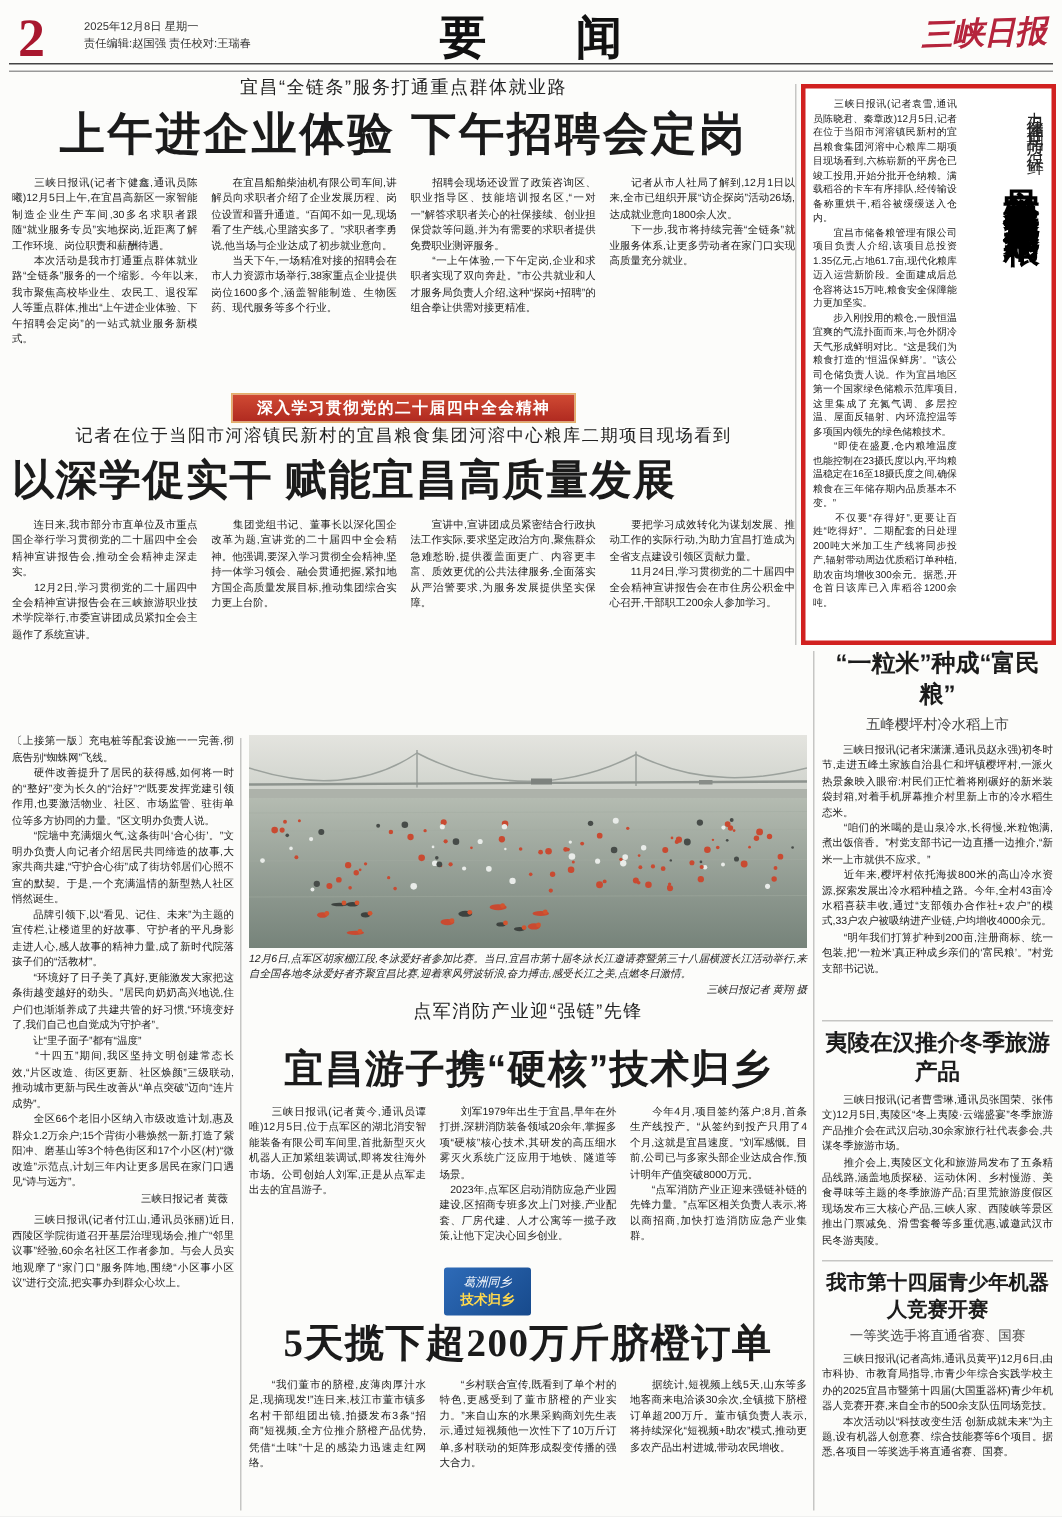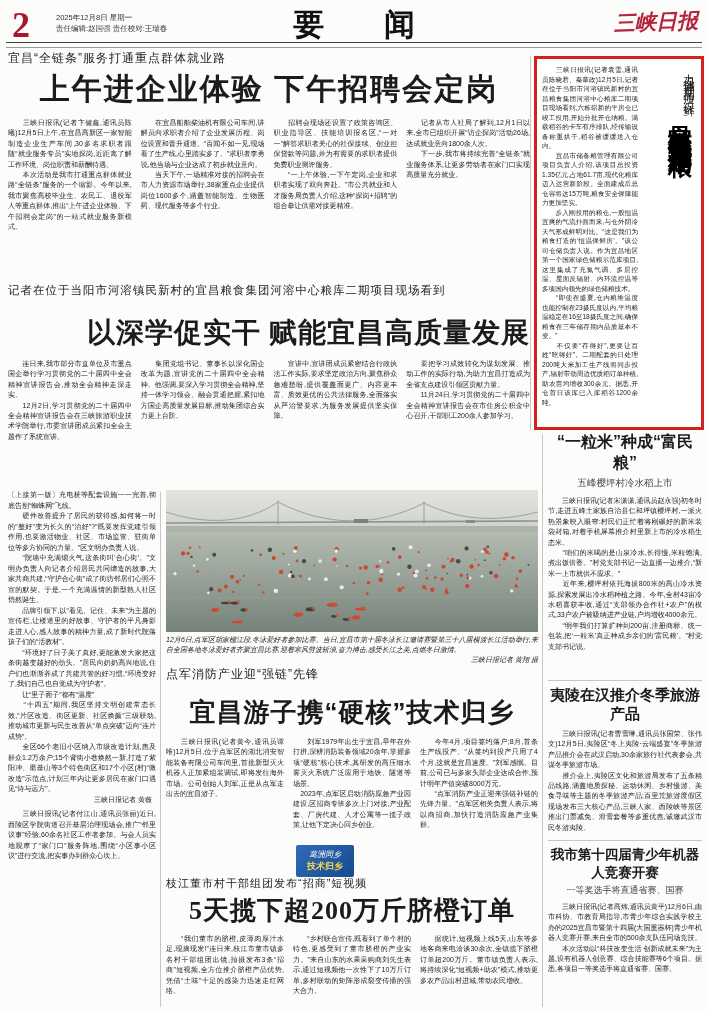--- a/index.html
+++ b/index.html
@@ -9,21 +9,21 @@
   
   .pageno{left:12px;top:4px;font-size:36px;font-weight:900;color:#a8172e;font-family:"Liberation Serif",serif;}
   .dateblock{left:56px;top:12px;font-size:7.5px;line-height:11px;color:#333;}
   .section-title{left:0;right:0;top:4px;text-align:center;font-family:"Liberation Serif",serif;
                  font-size:31px;font-weight:bold;letter-spacing:26px;text-indent:26px;color:#111;}
   .masthead{right:10px;top:8px;font-size:21px;font-weight:bold;color:#b5243c;
             font-family:"Liberation Serif",serif;font-style:italic;transform:rotate(-2deg);}
   .header-rule{left:6px;right:6px;top:42px;height:4px;border-top:1px solid #444;border-bottom:1px solid #999;}
   
   .bt{font-size:7px;line-height:10.4px;text-align:justify;white-space:pre-line;overflow:hidden;}
-  .kick{text-align:left;font-size:12px;letter-spacing:1px;color:#222;}
+  .kick{text-align:center;font-size:12px;letter-spacing:1px;color:#222;}
   .serif{font-family:"Liberation Serif",serif;}
   .cols{display:flex;gap:9px;}
   .col{flex:1;overflow:hidden;}
   .vrule{position:absolute;width:1px;background:#c6c6c4;}
   .hrule{position:absolute;height:1px;background:#c6c6c4;}
   
   .artA{left:8px;top:50px;width:522px;}
   .artA .title{text-align:center;font-size:30px;font-weight:900;letter-spacing:2px;margin-top:2px;}
   .artA .cols{margin-top:8px;height:150px;}
   
@@ -32,21 +32,21 @@
   .redbox .body{width:96px;font-size:6.6px;line-height:9.5px;}
   .vwrap{flex:1;writing-mode:vertical-rl;display:flex;height:100%;}
   .vkick{font-size:11.5px;letter-spacing:3px;padding-left:5px;color:#222;}
   .vtitle{font-family:"Liberation Serif",serif;font-size:24px;font-weight:900;letter-spacing:2px;color:#000;}
   
   .banner{left:8px;top:262px;width:522px;text-align:center;}
   .banner span{display:inline-block;background:linear-gradient(#d04a33,#b02a20);color:#fff;
                font-size:10.5px;font-weight:bold;padding:2px 16px;border:1px solid #e3b06a;letter-spacing:1px;}
   .artB{left:8px;top:283px;width:522px;}
   .artB .kick{font-size:11.5px;}
-  .artB .title{text-align:right;font-size:28px;font-weight:bold;letter-spacing:1px;margin-top:16px;}
+  .artB .title{text-align:left;font-size:28px;font-weight:bold;letter-spacing:1px;margin-top:3px;}
   .artB .cols{margin-top:7px;height:144px;}
   
   .leftcol{left:8px;top:490px;width:148px;height:517px;font-size:7px;line-height:10.5px;}
   .sig{text-align:right;padding-right:4px;}
   
   .photo{left:166px;top:490px;width:372px;height:142px;background:#cfd3cc;overflow:hidden;}
   .caption{left:166px;top:635px;width:372px;font-size:7px;line-height:10px;font-style:italic;text-align:justify;}
   .credit{left:166px;top:655px;width:372px;font-size:7px;text-align:right;font-style:italic;}
   
   .artC{left:166px;top:666px;width:372px;}
@@ -111,20 +111,23 @@
 　　宜昌市储备粮管理有限公司项目负责人介绍,该项目总投资1.35亿元,占地61.7亩,现代化粮库迈入运营新阶段。全面建成后总仓容将达15万吨,粮食安全保障能力更加坚实。
 　　步入刚投用的粮仓,一股恒温宜爽的气流扑面而来,与仓外阴冷天气形成鲜明对比。“这是我们为粮食打造的‘恒温保鲜房’。”该公司仓储负责人说。作为宜昌地区第一个国家绿色储粮示范库项目,这里集成了充氮气调、多层控温、屋面反辐射、内环流控温等多项国内领先的绿色储粮技术。
 　　“即使在盛夏,仓内粮堆温度也能控制在23摄氏度以内,平均粮温稳定在16至18摄氏度之间,确保粮食在三年储存期内品质基本不变。”
 　　不仅要“存得好”,更要让百姓“吃得好”。二期配套的日处理200吨大米加工生产线将同步投产,辐射带动周边优质稻订单种植,助农亩均增收300余元。据悉,开仓首日该库已入库稻谷1200余吨。</div>
     <div class="vwrap">
       <div class="vkick">力保储存期品质“保鲜”</div>
       <div class="vtitle">宜昌首个绿色储粮示范库开仓纳粮</div>
     </div>
   </div>
 
+  <div class="abs banner">
+    <span>深入学习贯彻党的二十届四中全会精神</span>
+  </div>
   <div class="abs artB">
     <div class="kick">记者在位于当阳市河溶镇民新村的宜昌粮食集团河溶中心粮库二期项目现场看到</div>
     <div class="title serif">以深学促实干 赋能宜昌高质量发展</div>
     <div class="cols">
       <div class="col bt">　　连日来,我市部分市直单位及市重点国企举行学习贯彻党的二十届四中全会精神宣讲报告会,推动全会精神走深走实。
 　　12月2日,学习贯彻党的二十届四中全会精神宣讲报告会在三峡旅游职业技术学院举行,市委宣讲团成员紧扣全会主题作了系统宣讲。</div>
       <div class="col bt">　　集团党组书记、董事长以深化国企改革为题,宣讲党的二十届四中全会精神。他强调,要深入学习贯彻全会精神,坚持一体学习领会、融会贯通把握,紧扣地方国企高质量发展目标,推动集团综合实力更上台阶。</div>
       <div class="col bt">　　宣讲中,宣讲团成员紧密结合行政执法工作实际,要求坚定政治方向,聚焦群众急难愁盼,提供覆盖面更广、内容更丰富、质效更优的公共法律服务,全面落实从严治警要求,为服务发展提供坚实保障。</div>
       <div class="col bt">　　要把学习成效转化为谋划发展、推动工作的实际行动,为助力宜昌打造成为全省支点建设引领区贡献力量。
 　　11月24日,学习贯彻党的二十届四中全会精神宣讲报告会在市住房公积金中心召开,干部职工200余人参加学习。</div>
@@ -333,21 +336,20 @@
 　　“点军消防产业正迎来强链补链的先锋力量。”点军区相关负责人表示,将以商招商,加快打造消防应急产业集群。</div>
     </div>
   </div>
 
   <div class="abs ad">
     <div class="l1">葛洲同乡</div>
     <div class="l2">技术归乡</div>
   </div>
 
   <div class="abs artD">
-    <div class="kick">枝江董市村干部组团发布“招商”短视频</div>
     <div class="title serif">5天揽下超200万斤脐橙订单</div>
     <div class="cols">
       <div class="col bt">　　“我们董市的脐橙,皮薄肉厚汁水足,现摘现发!”连日来,枝江市董市镇多名村干部组团出镜,拍摄发布3条“招商”短视频,全方位推介脐橙产品优势,凭借“土味”十足的感染力迅速走红网络。</div>
       <div class="col bt">　　“乡村联合宣传,既看到了单个村的特色,更感受到了董市脐橙的产业实力。”来自山东的水果采购商刘先生表示,通过短视频他一次性下了10万斤订单,多村联动的矩阵形成裂变传播的强大合力。</div>
       <div class="col bt">　　据统计,短视频上线5天,山东等多地客商来电洽谈30余次,全镇揽下脐橙订单超200万斤。董市镇负责人表示,将持续深化“短视频+助农”模式,推动更多农产品出村进城,带动农民增收。</div>
     </div>
   </div>
 
   <div class="abs artE">
     <div class="title">“一粒米”种成“富民粮”</div>

